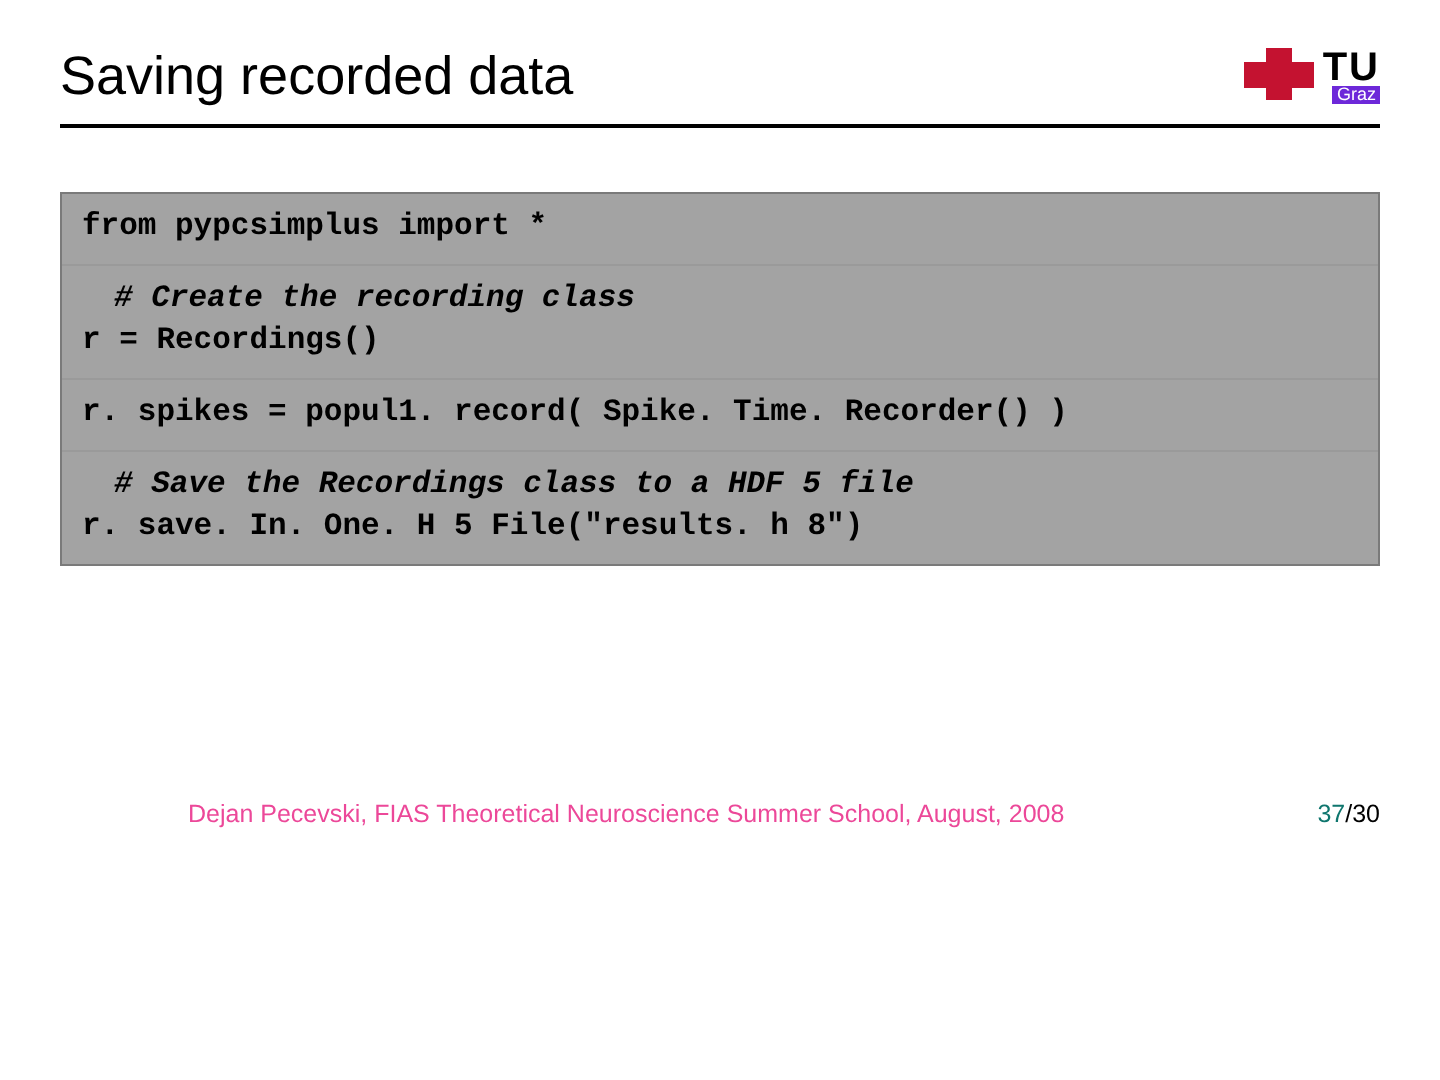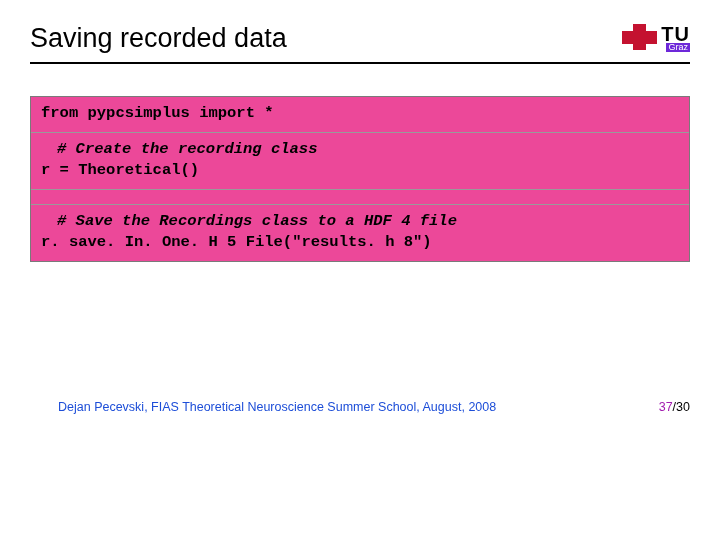--- a/index.html
+++ b/index.html
@@ -11,28 +11,28 @@
   .logo-squares { position: relative; width: 42px; height: 28px; }
   .sq { position: absolute; width: 13px; height: 13px; background: #c41230; }
   .sq1 { left: 7px; top: 7px; }
   .sq2 { left: 18px; top: 0px; }
   .sq3 { left: 29px; top: 7px; }
   .sq4 { left: 18px; top: 13px; }
   .logo-text { display: flex; flex-direction: column; line-height: 1; }
   .logo-tu { font-size: 20px; font-weight: 700; letter-spacing: 1px; color: #000; text-align: right; }
   .logo-graz { font-size: 9px; color: #c41230; text-align: right; background: #6d28d9; color: #fff; padding: 0 2px; align-self: flex-end; margin-top: -1px; }
   .hr { position: absolute; top: 62px; left: 30px; right: 30px; height: 2px; background: #000; }
-  .content { position: absolute; top: 96px; left: 30px; right: 30px; border: 1px solid #7a7a7a; background: #ec4899; }
+  .content { position: absolute; top: 96px; left: 30px; right: 30px; border: 1px solid #7a7a7a; background: #a3a3a3; }
   .row { padding: 6px 10px 8px 10px; border-bottom: 1px solid #9a9a9a; font-family: "Courier New", Courier, monospace; font-size: 15.5px; font-weight: bold; line-height: 1.35; color: #000; }
   .row:last-child { border-bottom: none; }
   .comment { font-style: italic; margin-left: 16px; }
   .footer { position: absolute; bottom: 14px; left: 30px; right: 30px; display: flex; justify-content: space-between; align-items: baseline; font-size: 12.5px; }
-  .footer-left { color: #1d4ed8; margin-left: 28px; text-align: right; }
+  .footer-left { color: #ec4899; margin-left: 64px; text-align: right; }
   .footer-right { color: #000; }
-  .accent { color: #a21caf; }
+  .accent { color: #0f766e; }
 </style>
 </head>
 <body>
 
 <div class="slide">
 
   <div class="header">
     <div class="title">Saving recorded data</div>
     <div class="logo">
       <div class="logo-squares">
@@ -49,26 +49,27 @@
   </div>
 
   <div class="hr"></div>
 
   <div class="content">
     <div class="row">
       <div>from pypcsimplus import *</div>
     </div>
     <div class="row">
       <div class="comment"># Create the recording class</div>
-      <div>r = Theoretical()</div>
+      <div>r = Recordings()</div>
     </div>
     <div class="row">
+      <div>r. spikes = popul1. record( Spike. Time. Recorder() )</div>
     </div>
     <div class="row">
-      <div class="comment"># Save the Recordings class to a HDF 4 file</div>
+      <div class="comment"># Save the Recordings class to a HDF 5 file</div>
       <div>r. save. In. One. H 5 File("results. h 8")</div>
     </div>
   </div>
 
   <div class="footer">
     <div class="footer-left">Dejan Pecevski, FIAS Theoretical Neuroscience Summer School, August, 2008</div>
     <div class="footer-right">
       <span class="accent">37</span><span>/</span><span>30</span>
     </div>
   </div>

